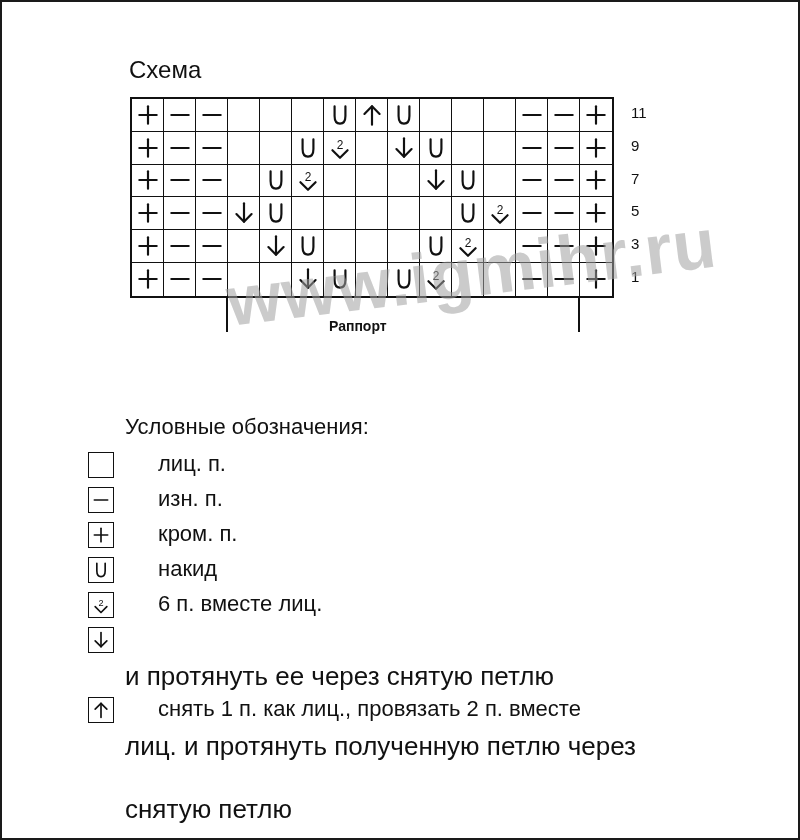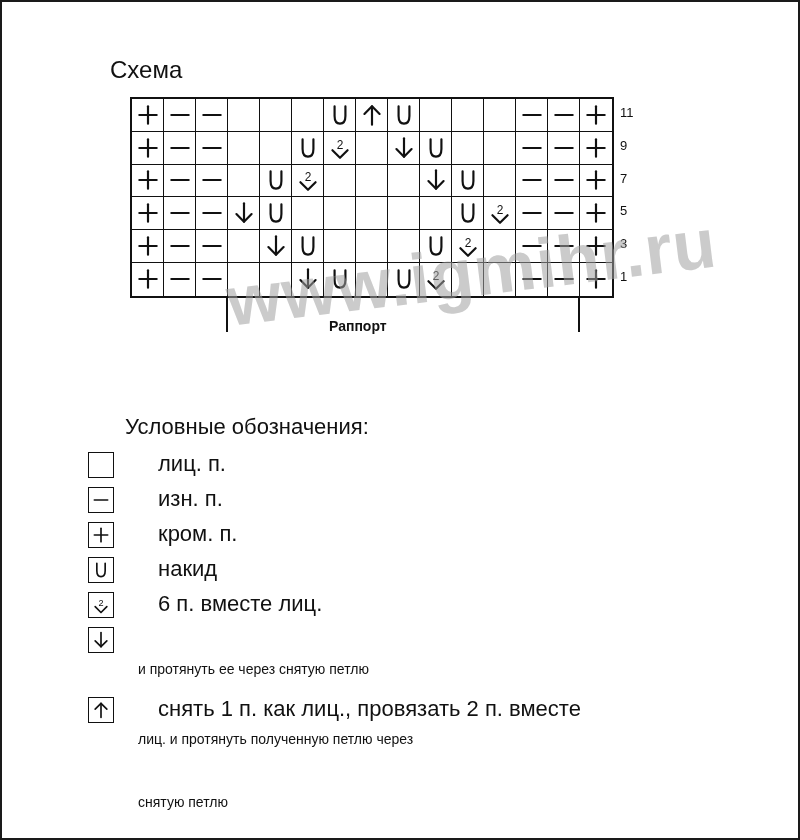--- a/index.html
+++ b/index.html
@@ -1,43 +1,43 @@
 <!DOCTYPE html>
 <html><head>
 <meta charset="utf-8">
 <style>
   html, body { margin: 0; padding: 0; background: #ffffff; }
   body { width: 800px; height: 840px; position: relative; overflow: hidden;
          font-family: "Liberation Sans", "DejaVu Sans", sans-serif; color: #111; }
   .frame { position: absolute; left: 0; top: 0; width: 796px; height: 836px;
            border: 2px solid #1a1a1a; }
-  .title { position: absolute; left: 110px; top: 56px; font-size: 24px; }
+  .title { position: absolute; left: 129px; top: 56px; font-size: 24px; }
   .grid { position: absolute; left: 130px; top: 97px;
           display: grid; grid-template-columns: repeat(15, 32px);
           grid-template-rows: repeat(6, 32.8px);
           border: 2px solid #111; box-sizing: content-box; }
   .cell { border-right: 1.5px solid #111; border-bottom: 1.5px solid #111;
           box-sizing: border-box; position: relative;
           display: flex; align-items: center; justify-content: center; }
   .cell.lastcol { border-right: none; }
   .cell.lastrow { border-bottom: none; }
   .rownums { position: absolute; left: 620px; top: 97px; }
-  .rownum { height: 32.8px; line-height: 32.8px; font-size: 13px; }
+  .rownum { height: 32.8px; line-height: 32.8px; font-size: 15px; margin-left: 11px; }
   .rap-line { position: absolute; width: 2px; background: #111; top: 296px; height: 36px; }
   .rap-label { position: absolute; left: 329px; top: 318px; font-size: 14px; font-weight: bold; }
   .watermark { position: absolute; left: 232px; top: 262px; font-size: 70px; font-weight: bold;
                color: rgba(160,160,160,0.55); transform: rotate(-7deg); transform-origin: left bottom;
                letter-spacing: 1px; white-space: nowrap; pointer-events: none; }
   .legend-title { position: absolute; left: 125px; top: 414px; font-size: 22px; }
   .leg-row { position: absolute; left: 12px; width: 796px; height: 34px; }
   .leg-box { position: absolute; left: 76px; top: 3px; width: 26px; height: 26px;
              border: 1.5px solid #111; box-sizing: border-box;
              display: flex; align-items: center; justify-content: center; }
   .leg-text { position: absolute; left: 146px; top: 2px; font-size: 22px; white-space: nowrap; }
-  .leg-cont { position: absolute; left: 125px; font-size: 14px; white-space: nowrap; margin-left: 13px; }
+  .leg-cont { position: absolute; left: 125px; font-size: 26px; white-space: nowrap; }
   svg { display: block; }
 </style>
 </head>
 <body>
 
 <div class="frame"></div>
 
 <div class="title">Схема</div>
 
 <div class="grid" id="grid">

